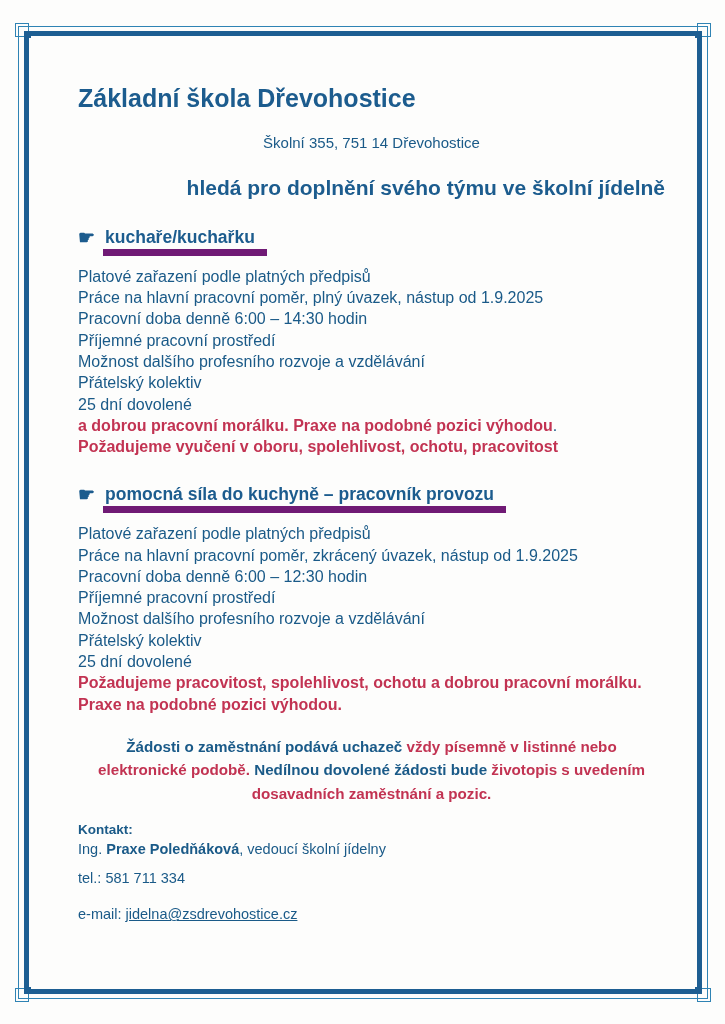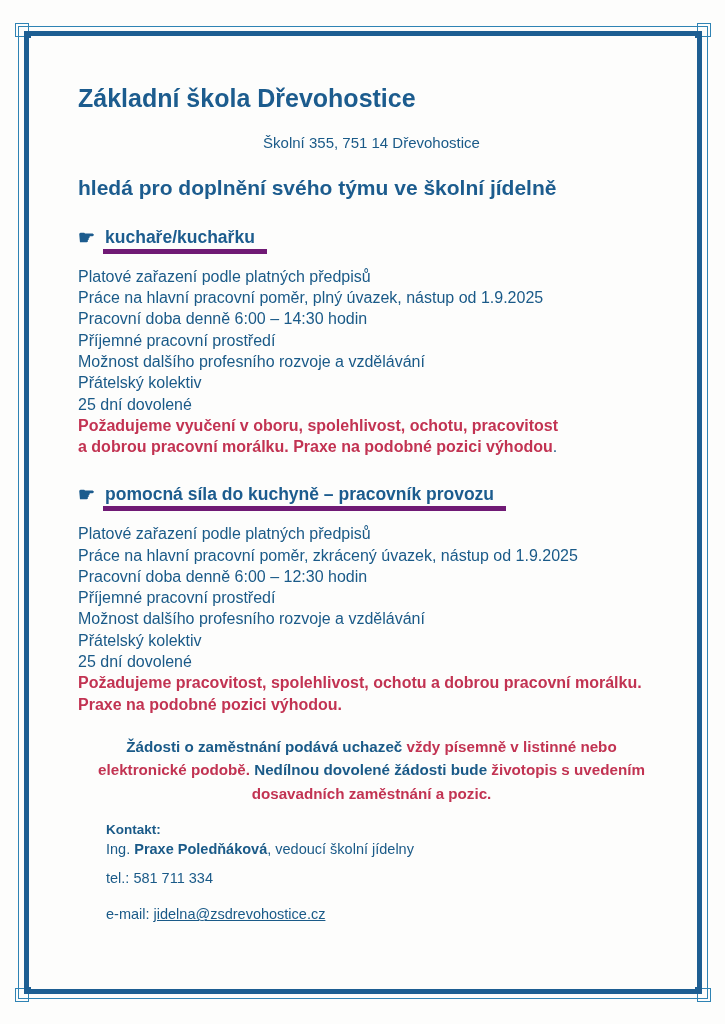--- a/index.html
+++ b/index.html
@@ -42,38 +42,38 @@
     position: absolute; left: 78px; right: 60px; top: 0; z-index: 2;
   }
   .title {
     margin: 84px 0 0; text-align: left;
     font-size: 25px; font-weight: bold; color: #1c5c8e; line-height: 1.15;
   }
   .address {
     margin-top: 21px; text-align: center; font-size: 15px; color: #1a5a88;
   }
   .subtitle {
-    margin: 24px 0 0; font-size: 21px; font-weight: bold; color: #1c5c8e; line-height: 1.2;
+    margin: 24px 0 0; font-size: 21px; font-weight: bold; color: #1c5c8e; line-height: 1.2; text-align: right;
   }
   .job-heading {
     margin: 27px 0 0; font-size: 17.5px; font-weight: bold; color: #1c5c8e; line-height: 1.2;
   }
   .pointer-icon { margin-right: 8px; font-size: 19px; vertical-align: -1px; }
   .job-title-text {
-    border-bottom: 5px solid #701a75; padding: 0 12px 2px 2px;
+    border-bottom: 7px solid #701a75; padding: 0 12px 2px 2px;
   }
   .job-lines { margin-top: 16px; font-size: 16px; line-height: 21.3px; }
   .line { white-space: nowrap; }
   .red { color: #c23352; font-weight: bold; }
   .dark { color: #1a5a88; }
   .application {
     margin: 20px 0 0; text-align: center;
     font-size: 15.2px; font-weight: bold; line-height: 23.5px;
   }
-  .contact { font-size: 14.5px; margin-left: 28px; }
+  .contact { font-size: 14.5px; }
   .contact-label { margin-top: 17px; font-size: 13.5px; font-weight: bold; }
   .contact-name { margin-top: 4px; }
   .contact-name b { font-weight: bold; }
   .contact-phone { margin-top: 13px; }
   .contact-email { margin-top: 20px; }
   .email-link { color: inherit; text-decoration: underline; cursor: pointer; }
 </style>
 </head>
 <body>
 
@@ -100,22 +100,22 @@
         <span class="pointer-icon">☛</span><span class="job-title-text">kuchaře/kuchařku</span>
       </h3>
       <div class="job-lines">
         <div class="line">Platové zařazení podle platných předpisů</div>
         <div class="line">Práce na hlavní pracovní poměr, plný úvazek, nástup od 1.9.2025</div>
         <div class="line">Pracovní doba denně 6:00 – 14:30 hodin</div>
         <div class="line">Příjemné pracovní prostředí</div>
         <div class="line">Možnost dalšího profesního rozvoje a vzdělávání</div>
         <div class="line">Přátelský kolektiv</div>
         <div class="line">25 dní dovolené</div>
+        <div class="line"><span class="red">a dobrou pracovní morálku. Praxe na podobné pozici výhodou</span><span class="dark">.</span></div>
         <div class="line red">Požadujeme vyučení v oboru, spolehlivost, ochotu, pracovitost</div>
-        <div class="line"><span class="red">a dobrou pracovní morálku. Praxe na podobné pozici výhodou</span><span class="dark">.</span></div>
       </div>
     </section>
 
     <section>
       <h3 class="job-heading">
         <span class="pointer-icon">☛</span><span class="job-title-text">pomocná síla do kuchyně – pracovník provozu</span>
       </h3>
       <div class="job-lines">
         <div class="line">Platové zařazení podle platných předpisů</div>
         <div class="line">Práce na hlavní pracovní poměr, zkrácený úvazek, nástup od 1.9.2025</div>

